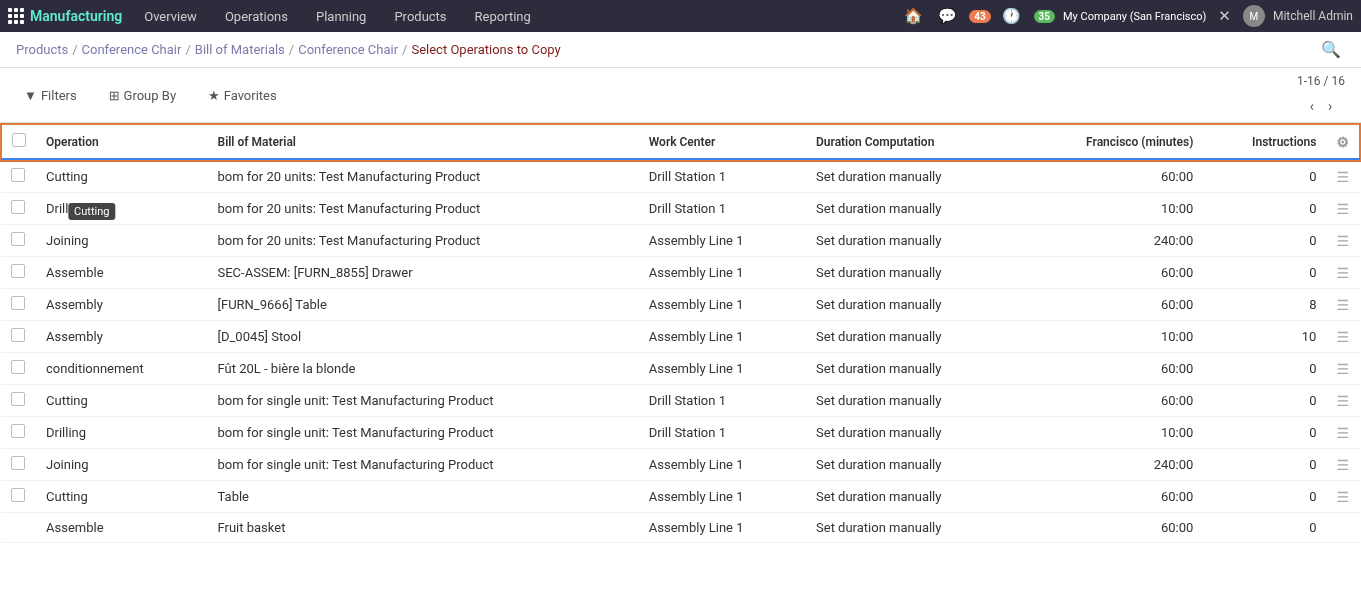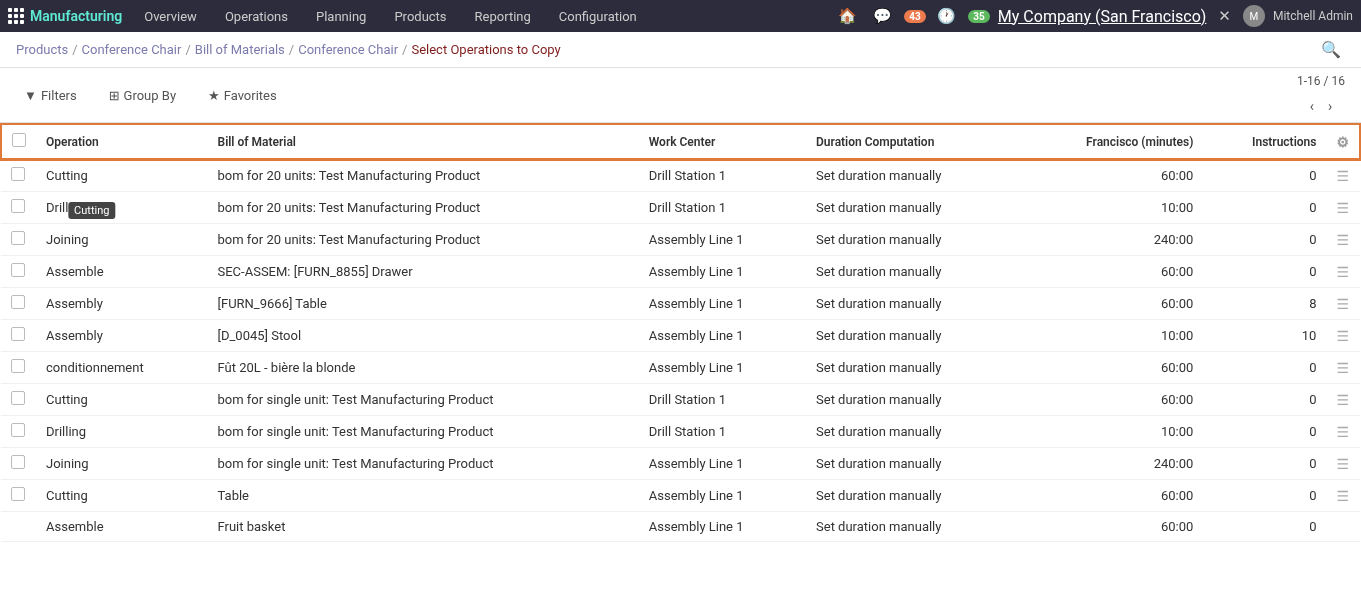--- a/index.html
+++ b/index.html
@@ -66,21 +66,21 @@
       font-size: 10px;
       font-weight: bold;
     }
     .navbar-right .badge.green { background: #5cb85c; }
     .navbar-right .icon-btn {
       cursor: pointer;
       padding: 2px 4px;
       color: #ccc;
       font-size: 15px;
     }
-    .navbar-right .company-name { color: #fff; font-size: 16px; text-decoration: underline; }
+    .navbar-right .company-name { color: #fff; font-size: 11px; }
     .navbar-right .user-avatar {
       width: 22px; height: 22px;
       background: #888;
       border-radius: 50%;
       display: flex; align-items: center; justify-content: center;
       font-size: 10px; color: #fff;
     }
 
     
     .breadcrumb-bar {
@@ -133,21 +133,21 @@
       position: sticky;
       top: 0;
       z-index: 10;
     }
     thead th {
       padding: 8px 10px;
       text-align: left;
       font-weight: 600;
       font-size: 12px;
       color: #333;
-      border-bottom: 1px solid #3b82f6;
+      border-bottom: 3px solid #3b82f6;
       white-space: nowrap;
       background: #fff;
     }
     thead th.right { text-align: right; }
     tbody tr {
       border-bottom: 1px solid #f0f0f0;
       cursor: pointer;
     }
     tbody td {
       padding: 7px 10px;
@@ -206,21 +206,20 @@
         <span></span>
     </div>
     <span>Manufacturing</span>
   </div>
   <div class="nav-items">
     <div class="nav-item">Overview</div>
     <div class="nav-item">Operations</div>
     <div class="nav-item">Planning</div>
     <div class="nav-item">Products</div>
     <div class="nav-item">Reporting</div>
-    <div class="nav-item">Configuration</div>
   </div>
   <div class="navbar-right">
     <span class="icon-btn">🏠</span>
     <span class="icon-btn">💬</span>
     <span class="badge">43</span>
     <span class="icon-btn">🕐</span>
     <span class="badge green">35</span>
     <span class="company-name">My Company (San Francisco)</span>
     <span class="icon-btn">✕</span>
     <div class="user-avatar">M</div>

